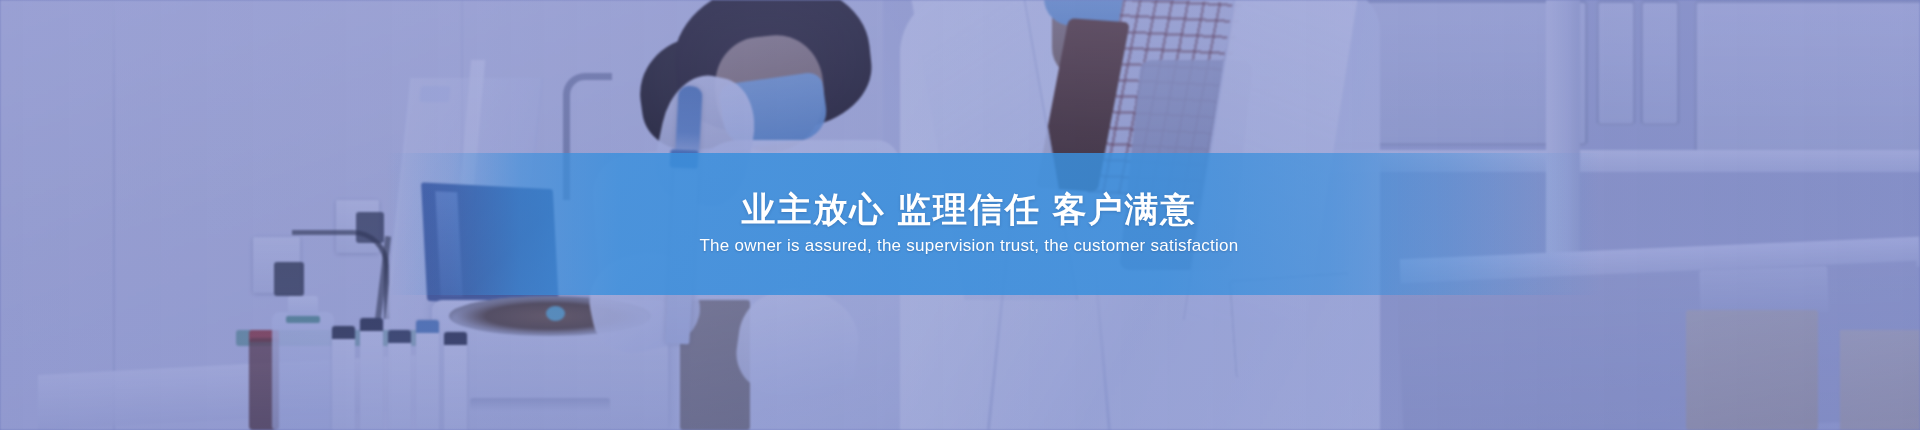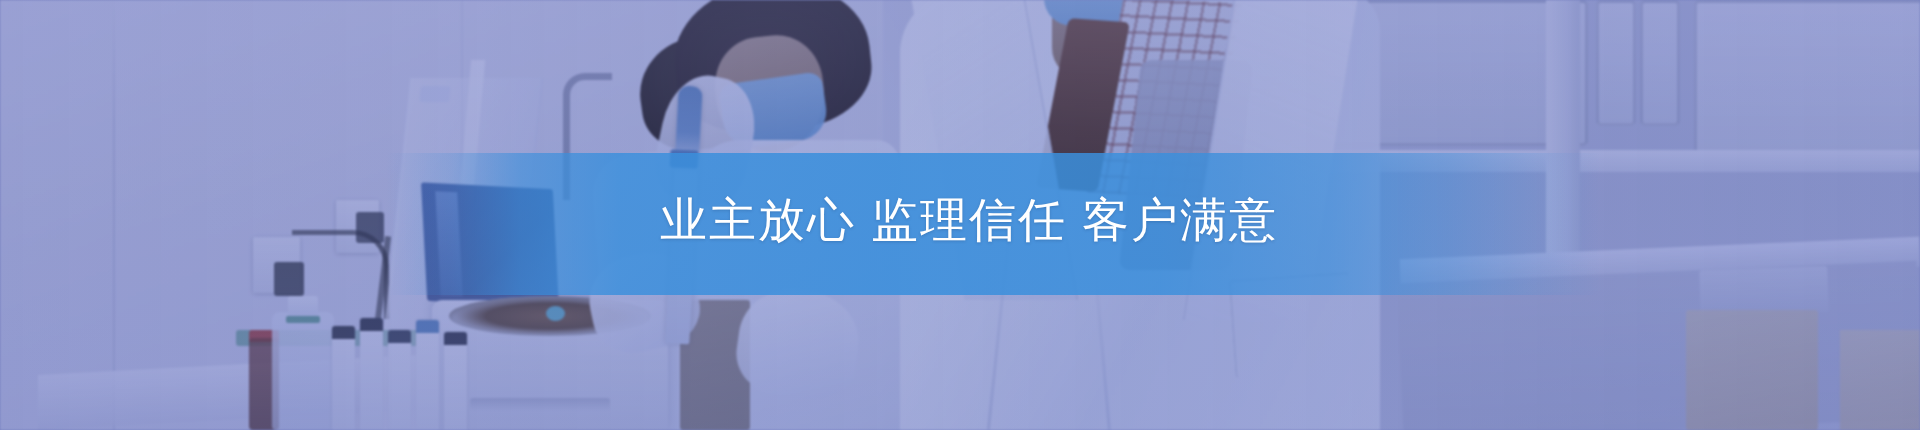--- a/index.html
+++ b/index.html
@@ -576,23 +576,23 @@
     left: 0; top: 0;
     width: 100%; height: 100%;
     display: flex;
     flex-direction: column;
     align-items: center;
     justify-content: center;
   }
 
   .headline {
     color: #ffffff;
-    font-size: 47px;
+    font-size: 34px;
     line-height: 1.06;
-    font-weight: 400;
+    font-weight: 700;
     letter-spacing: 2px;
     white-space: nowrap;
     text-shadow: 0 1px 3px rgba(28,60,110,.28);
     margin: 0 0 9px 0;
     padding-left: 18px;
   }
   .subline {
     color: #ffffff;
     font-size: 17px;
     line-height: 1.2;
@@ -700,16 +700,17 @@
     <div class="p3-fold-a"></div>
     <div class="p3-fold-b"></div>
   </div>
 
   <div class="tint"></div>
   <div class="tint-2"></div>
 
   <div class="band">
     <div class="band-inner">
       <div class="headline">业主放心 监理信任 客户满意</div>
+      <div class="subline">The owner is assured, the supervision trust, the customer satisfaction</div>
     </div>
   </div>
 
 </div>
 
 </body></html>

